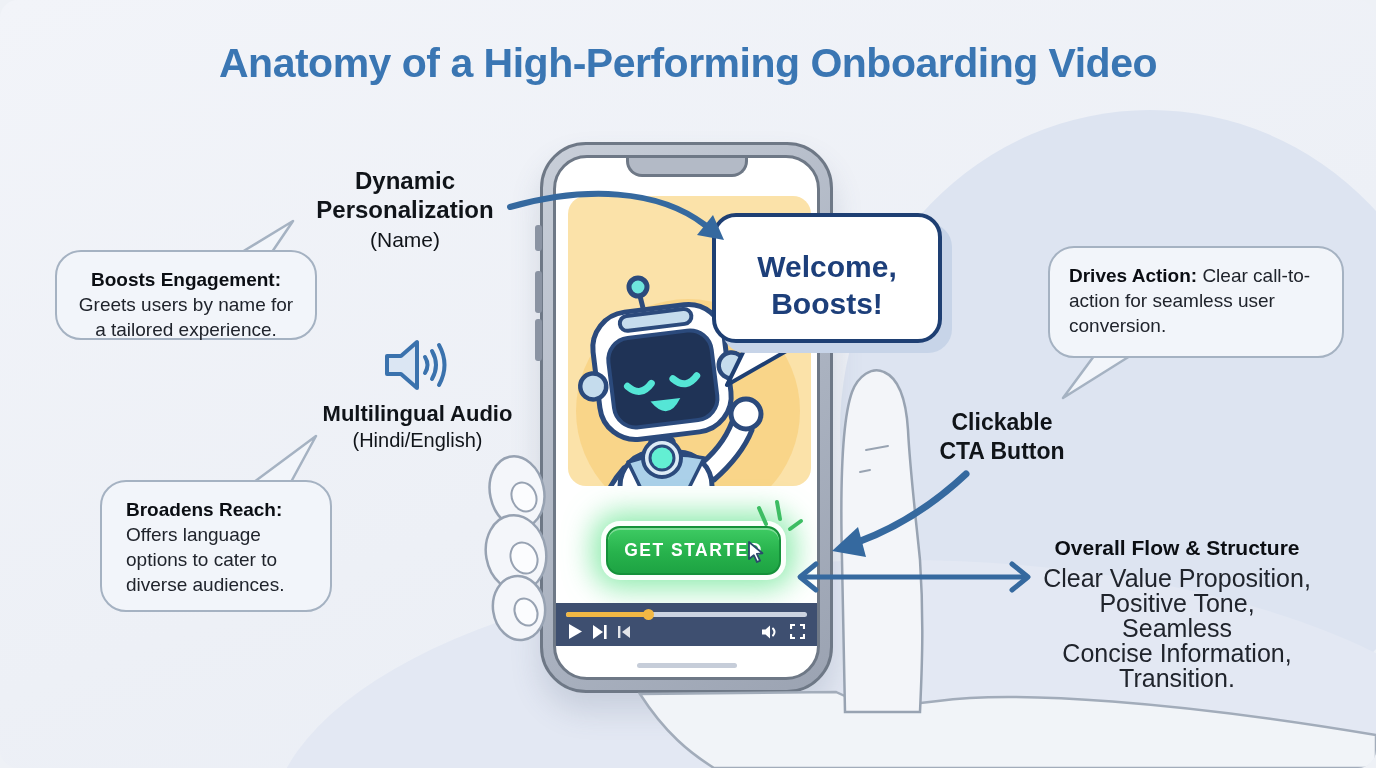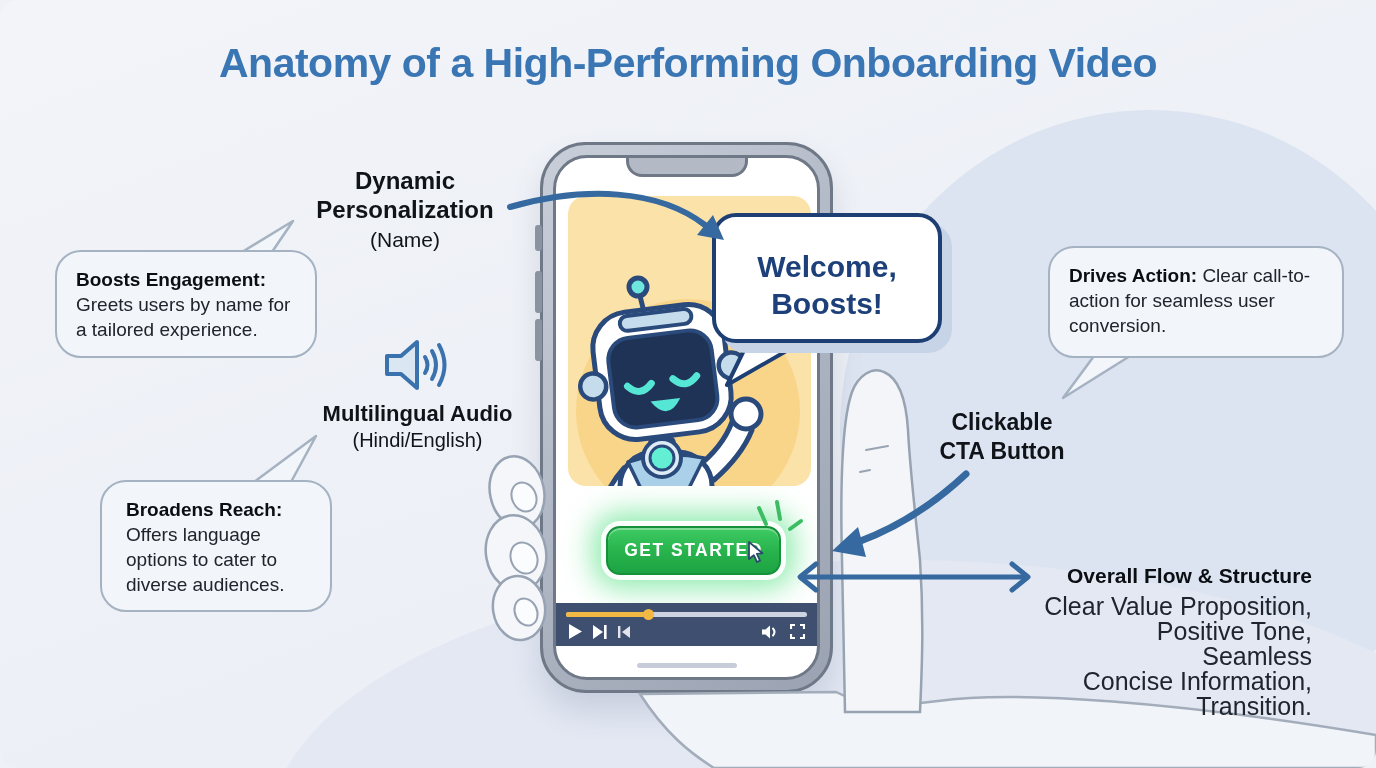--- a/index.html
+++ b/index.html
@@ -25,32 +25,32 @@
     font-size:41px;font-weight:700;letter-spacing:-.5px;color:#3a76b3;
   }
 
   
   .callout{
     z-index:4;background:#f2f5fa;border:2px solid #a5b2c2;border-radius:26px;
     padding:15px 19px;font-size:19px;line-height:25px;color:#20242c;box-sizing:border-box;
   }
   .callout .hd{font-weight:700;color:#0b0e13;}
   .callout .hd.block{display:block;}
-  #callout-boosts{left:55px;top:250px;width:262px;height:108px;}
+  #callout-boosts{left:55px;top:250px;width:262px;height:90px;text-align:center;}
   #callout-broadens{left:100px;top:480px;width:232px;height:132px;padding-left:24px;}
   #callout-drives{left:1048px;top:246px;width:296px;height:112px;}
 
   
   .anno{z-index:4;color:#101419;text-align:center;}
   #label-dynamic{left:270px;top:166px;width:270px;font-size:24px;font-weight:700;line-height:29px;}
   #label-dynamic .sub{font-size:21px;font-weight:400;margin-top:1px;}
   #label-multilingual{left:300px;top:400px;width:235px;font-size:22px;font-weight:700;line-height:27px;}
   #label-multilingual .sub{font-size:20px;font-weight:400;}
   #label-clickable{left:927px;top:408px;width:150px;font-size:23px;font-weight:700;line-height:29px;}
-  #label-overall{left:1042px;top:564px;width:270px;text-align:right;}
+  #label-overall{left:1042px;top:536px;width:270px;text-align:center;}
   #label-overall .hd{font-size:21px;font-weight:700;color:#0b0e13;margin-bottom:6px;}
   #label-overall .ln{font-size:25px;line-height:25px;color:#20242c;}
 
   #speaker-wrap{left:383px;top:334px;width:70px;height:62px;z-index:4;}
 
   
   #phone{
     left:540px;top:142px;width:293px;height:551px;z-index:2;
     background:linear-gradient(135deg,#c9cfd9 0%,#aab2c0 60%,#9ba3b2 100%);
     border:3px solid #6e7886;border-radius:46px;box-sizing:border-box;

